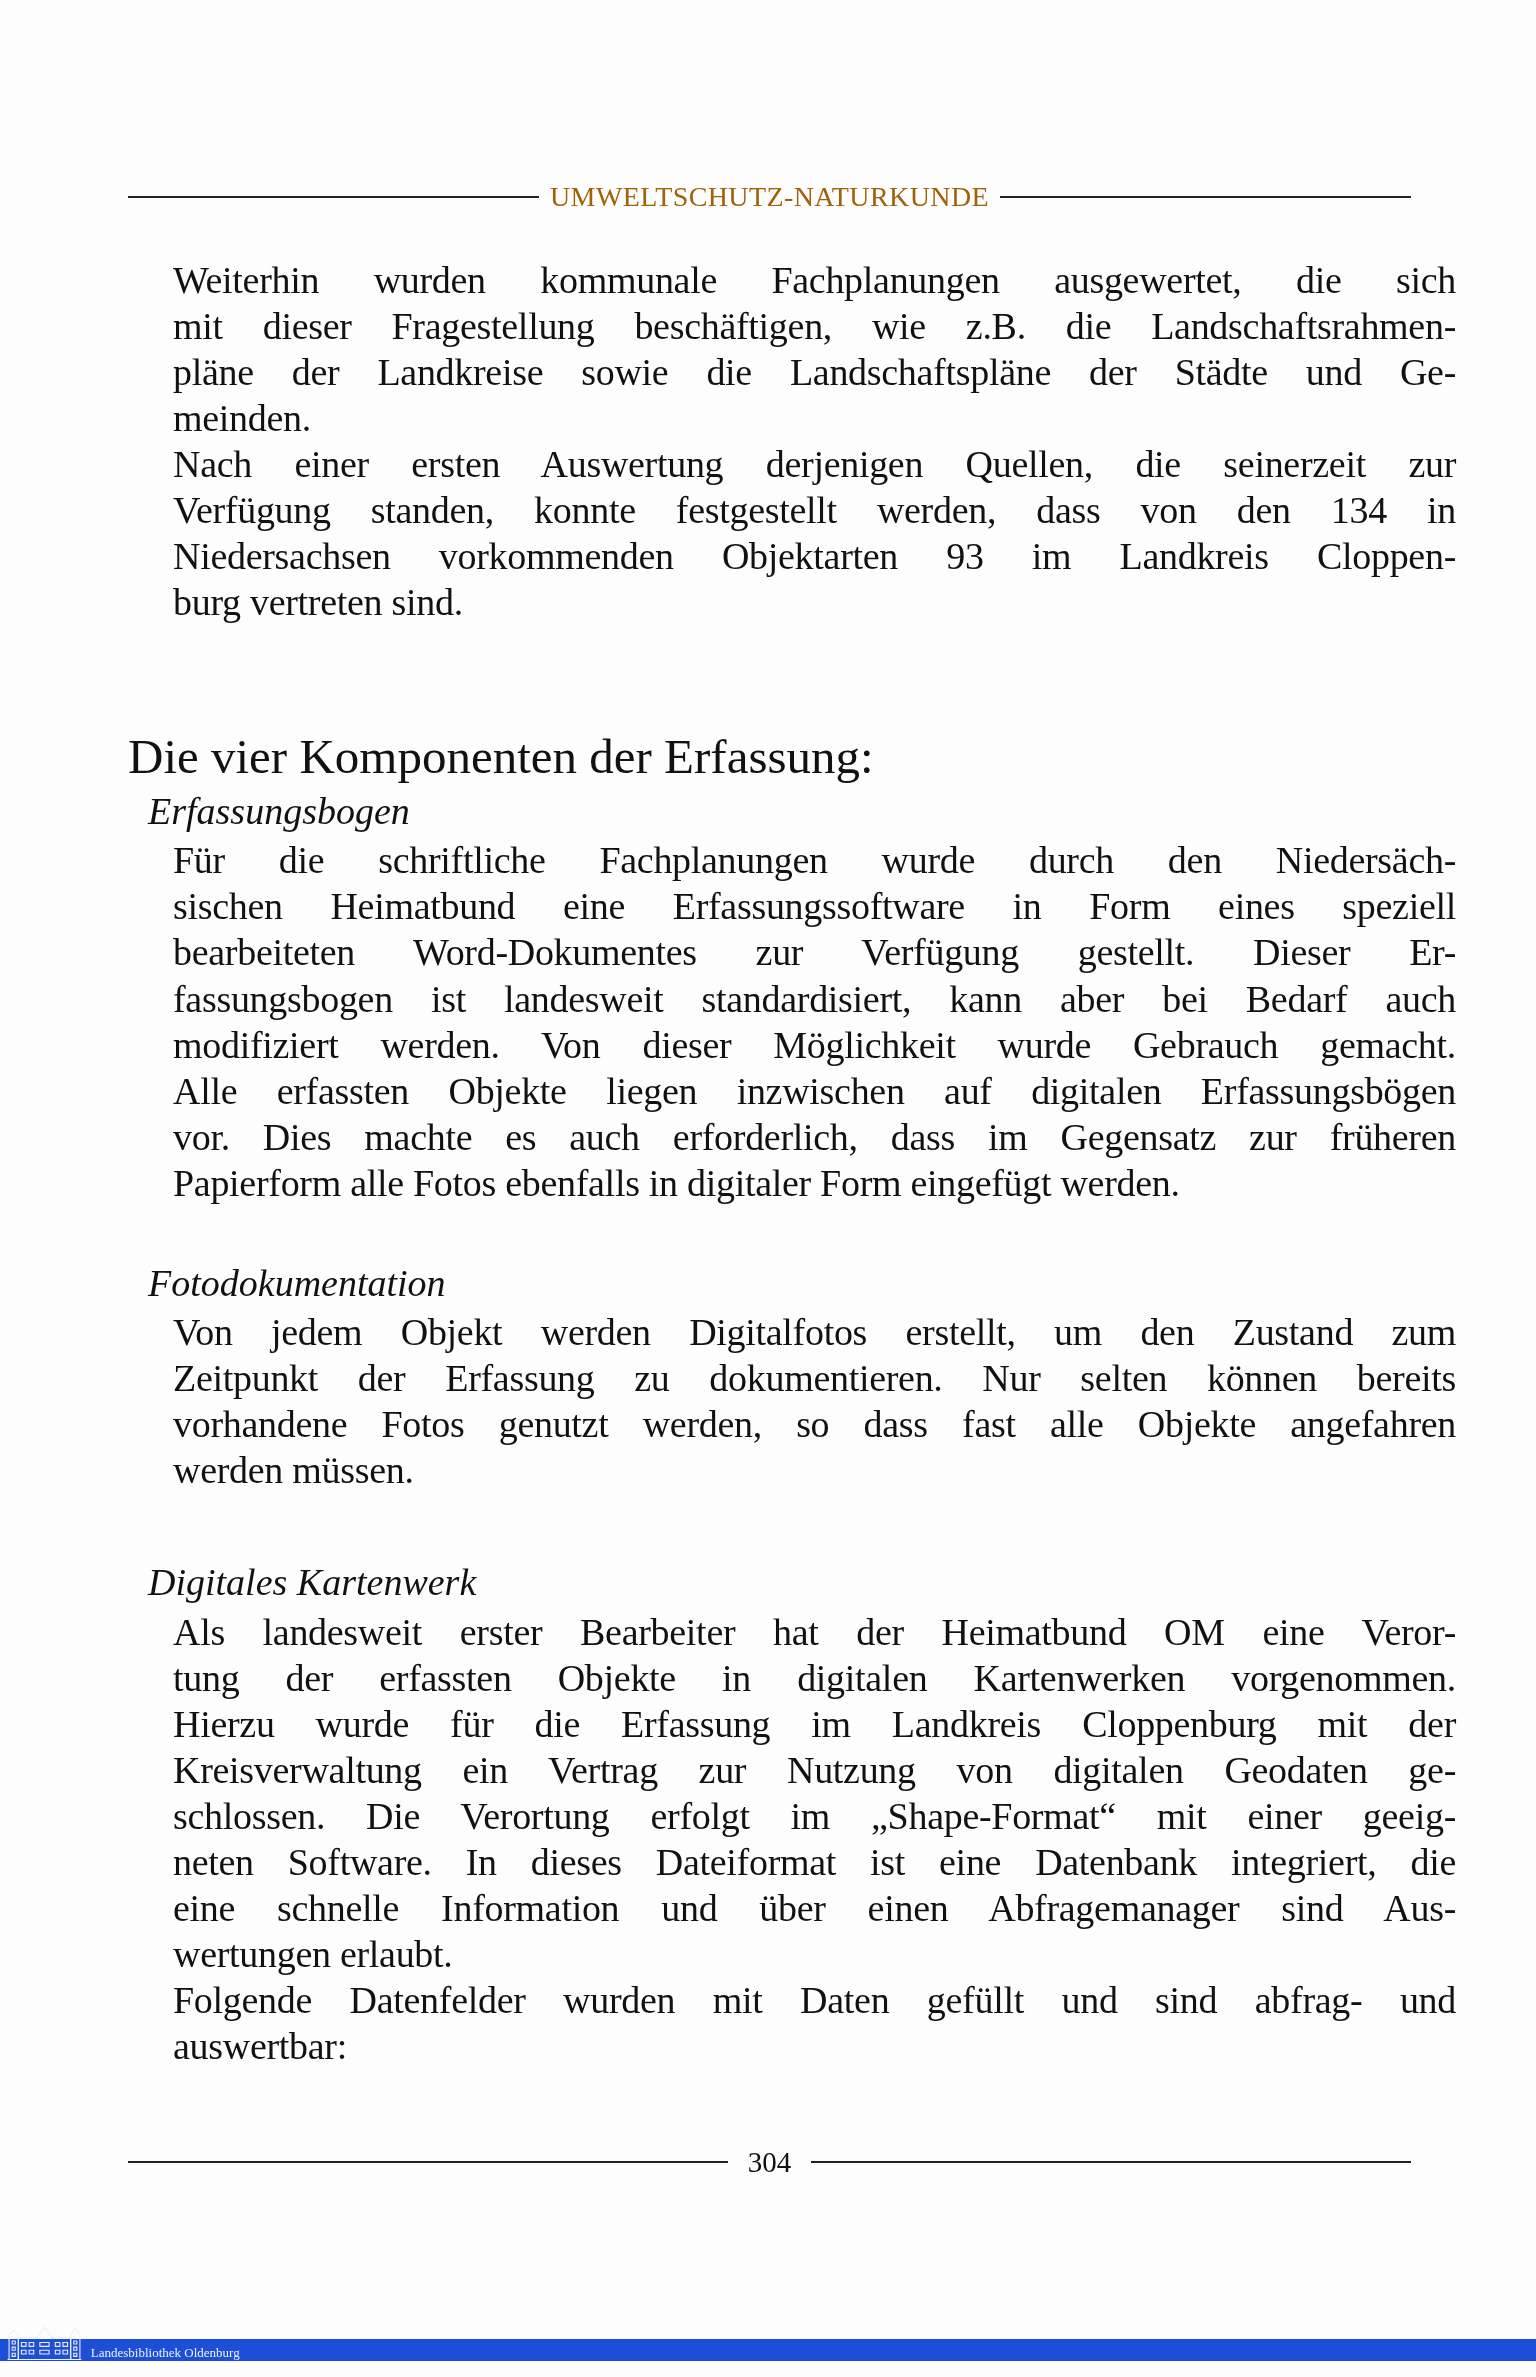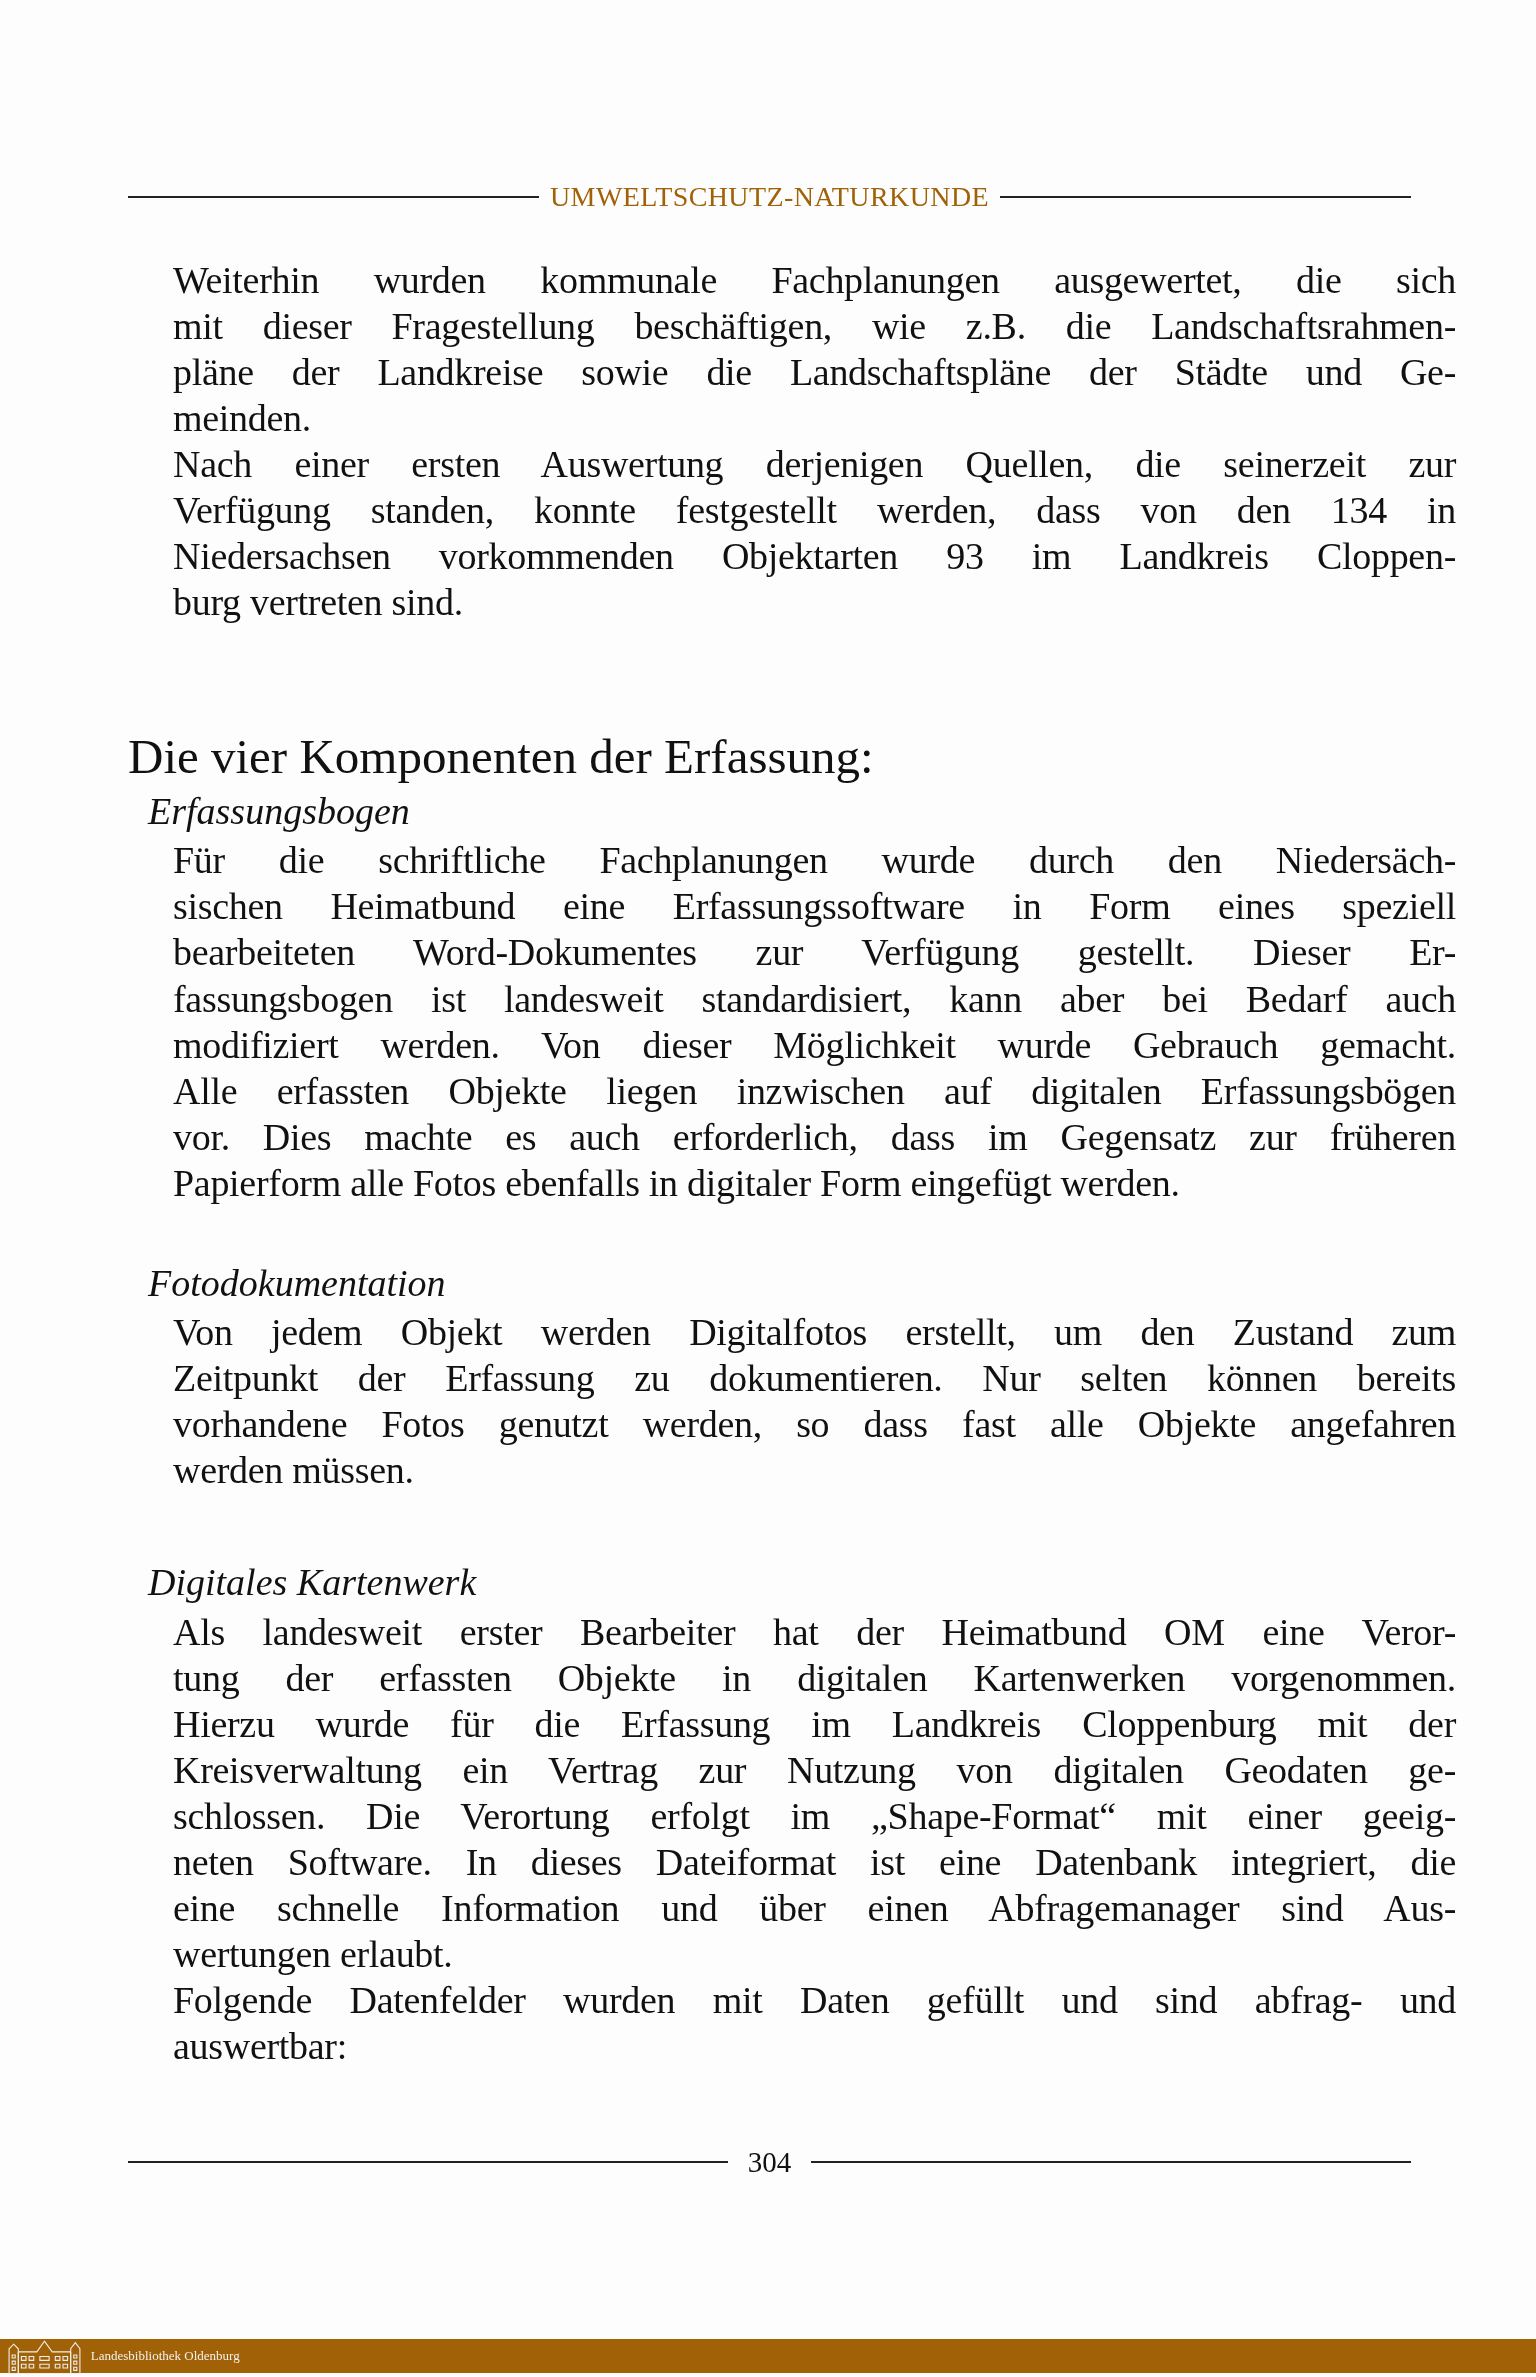--- a/index.html
+++ b/index.html
@@ -25,22 +25,22 @@
     .line.last { text-align-last: left; }
     .h2 { position: absolute; left: 128px; font-size: 49px; line-height: 54px; white-space: nowrap; }
     .h3 { position: absolute; left: 128px; font-size: 38px; line-height: 46px; font-style: italic; white-space: nowrap; margin-left: 20px; }
     .pagefoot {
       position: absolute; left: 128px; width: 1283px; top: 2143px; height: 38px;
       display: flex; align-items: center;
     }
     .pagefoot .rule { flex: 1; height: 1.5px; background: #222; }
     .pagefoot .num { font-size: 29px; padding: 0 20px; }
     .libbar {
-      position: absolute; left: 0; top: 2339px; width: 1536px; height: 34px;
-      background: #a16207; display: flex; align-items: center;
+      position: absolute; left: 0; top: 2339px; width: 1536px; height: 22px;
+      background: #1d4ed8; display: flex; align-items: flex-end;
     }
     .libbar .logo { margin-left: 6.1px; width: 77px; height: 37px; }
     .libbar .libname { color: #f2f2f2; font-size: 13px; margin-left: 7.7px; }
   </style>
 </head>
 <body>
 
 <div class="runhead">
   <div class="rule"></div>
   <span class="title">UMWELTSCHUTZ-NATURKUNDE</span>

